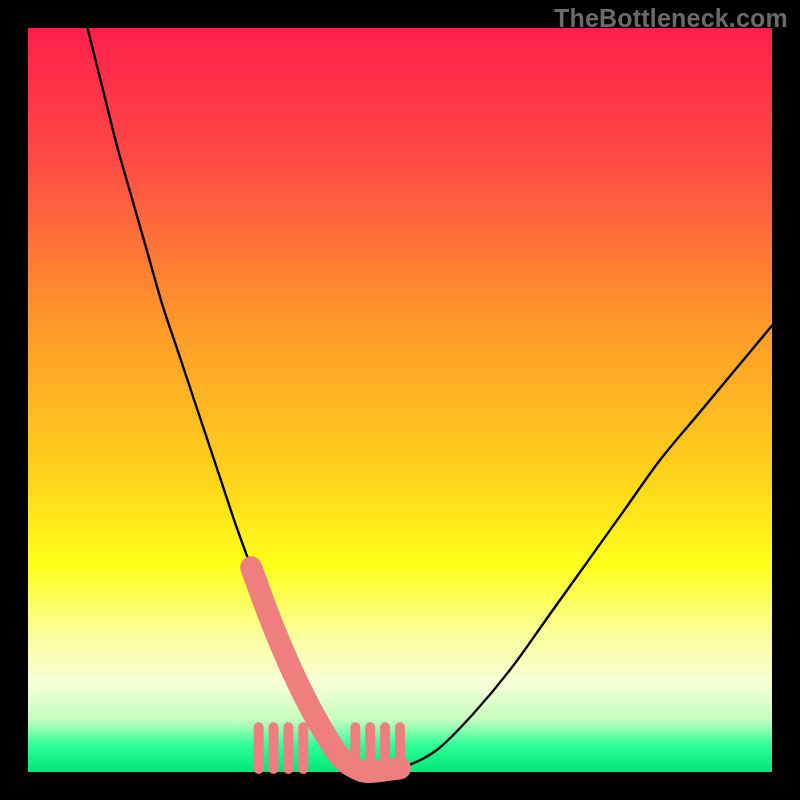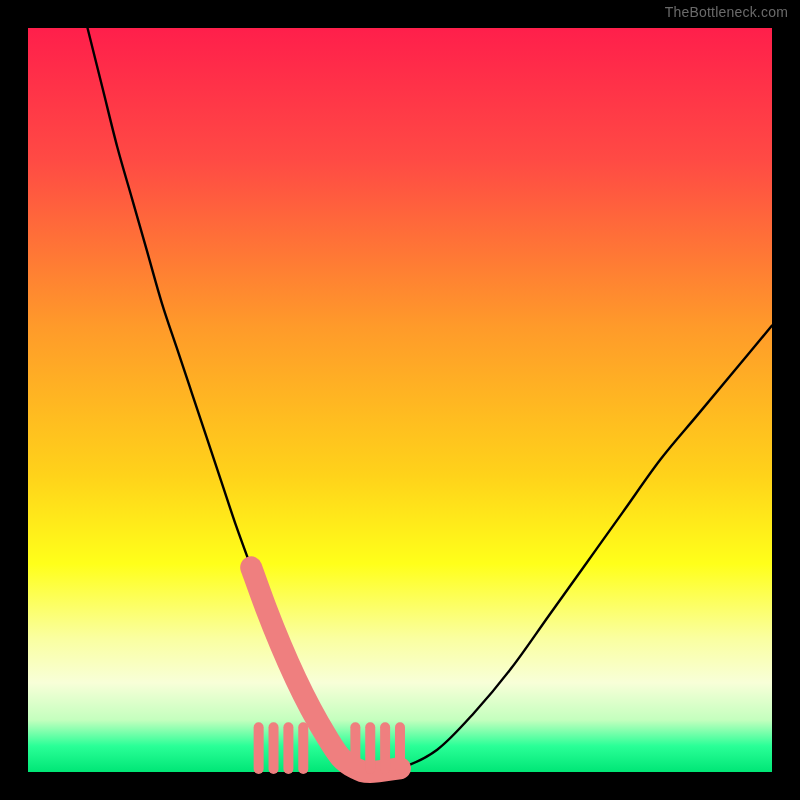--- a/index.html
+++ b/index.html
@@ -14,22 +14,22 @@
     width: 800px;
     height: 800px;
     background: #000;
     position: relative;
   }
   .watermark {
     position: absolute;
     top: 4px;
     right: 12px;
     color: #6a6a6a;
-    font-size: 14px;
-    font-weight: 400;
+    font-size: 25px;
+    font-weight: 700;
     letter-spacing: 0.2px;
     z-index: 4;
   }
   svg.plot {
     position: absolute;
     top: 0;
     left: 0;
   }
 </style>
 </head>

